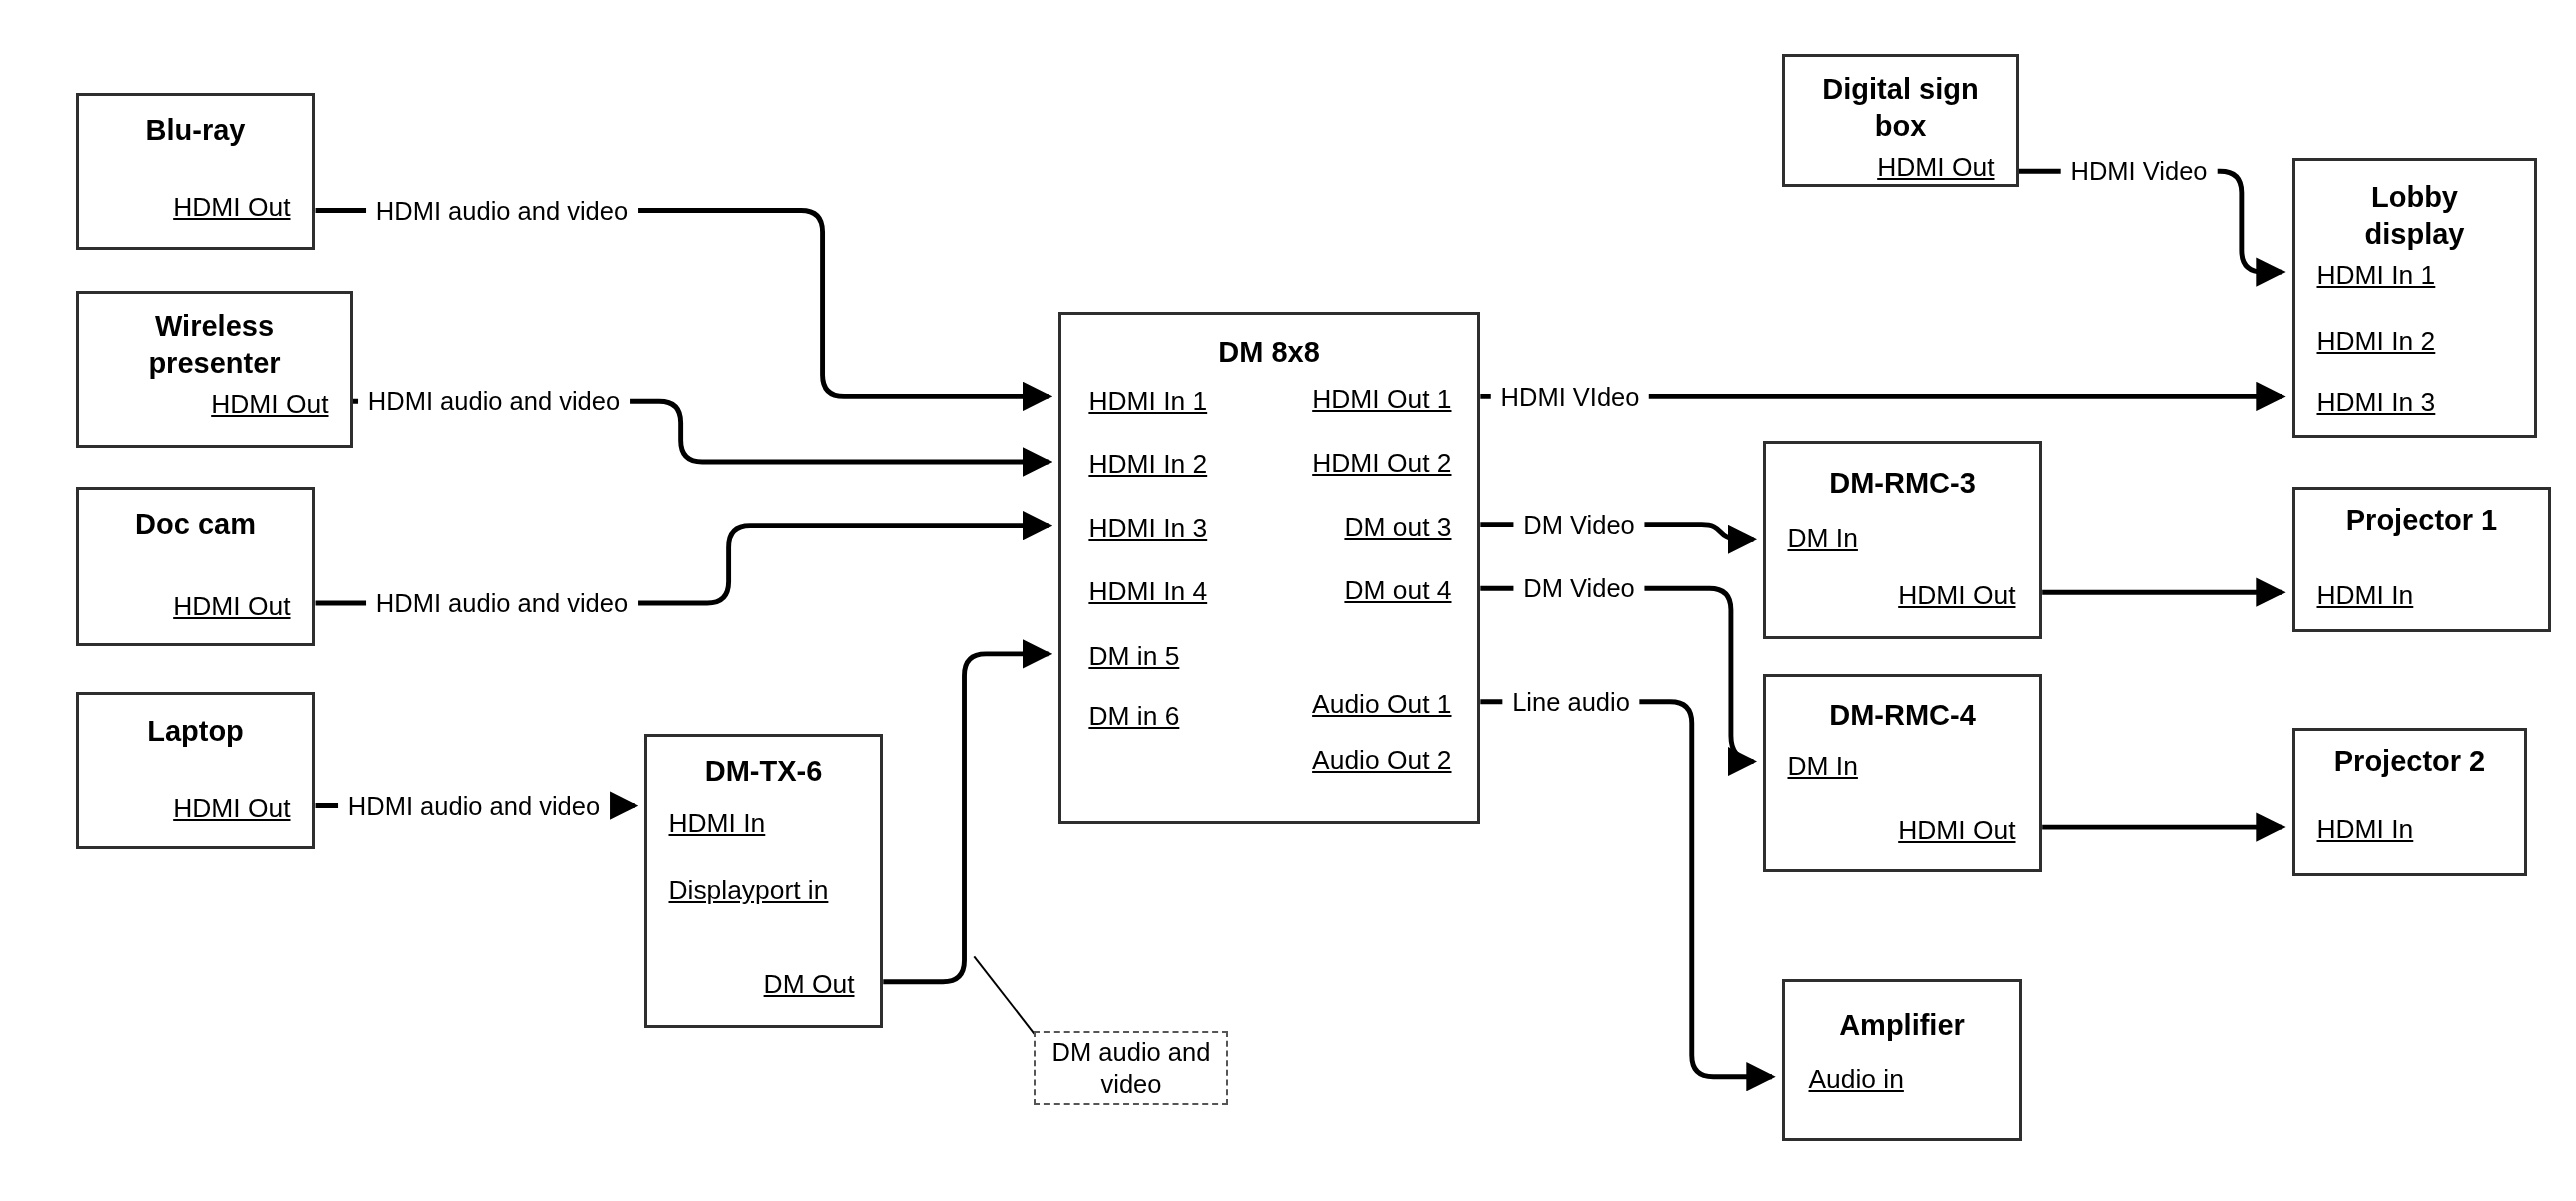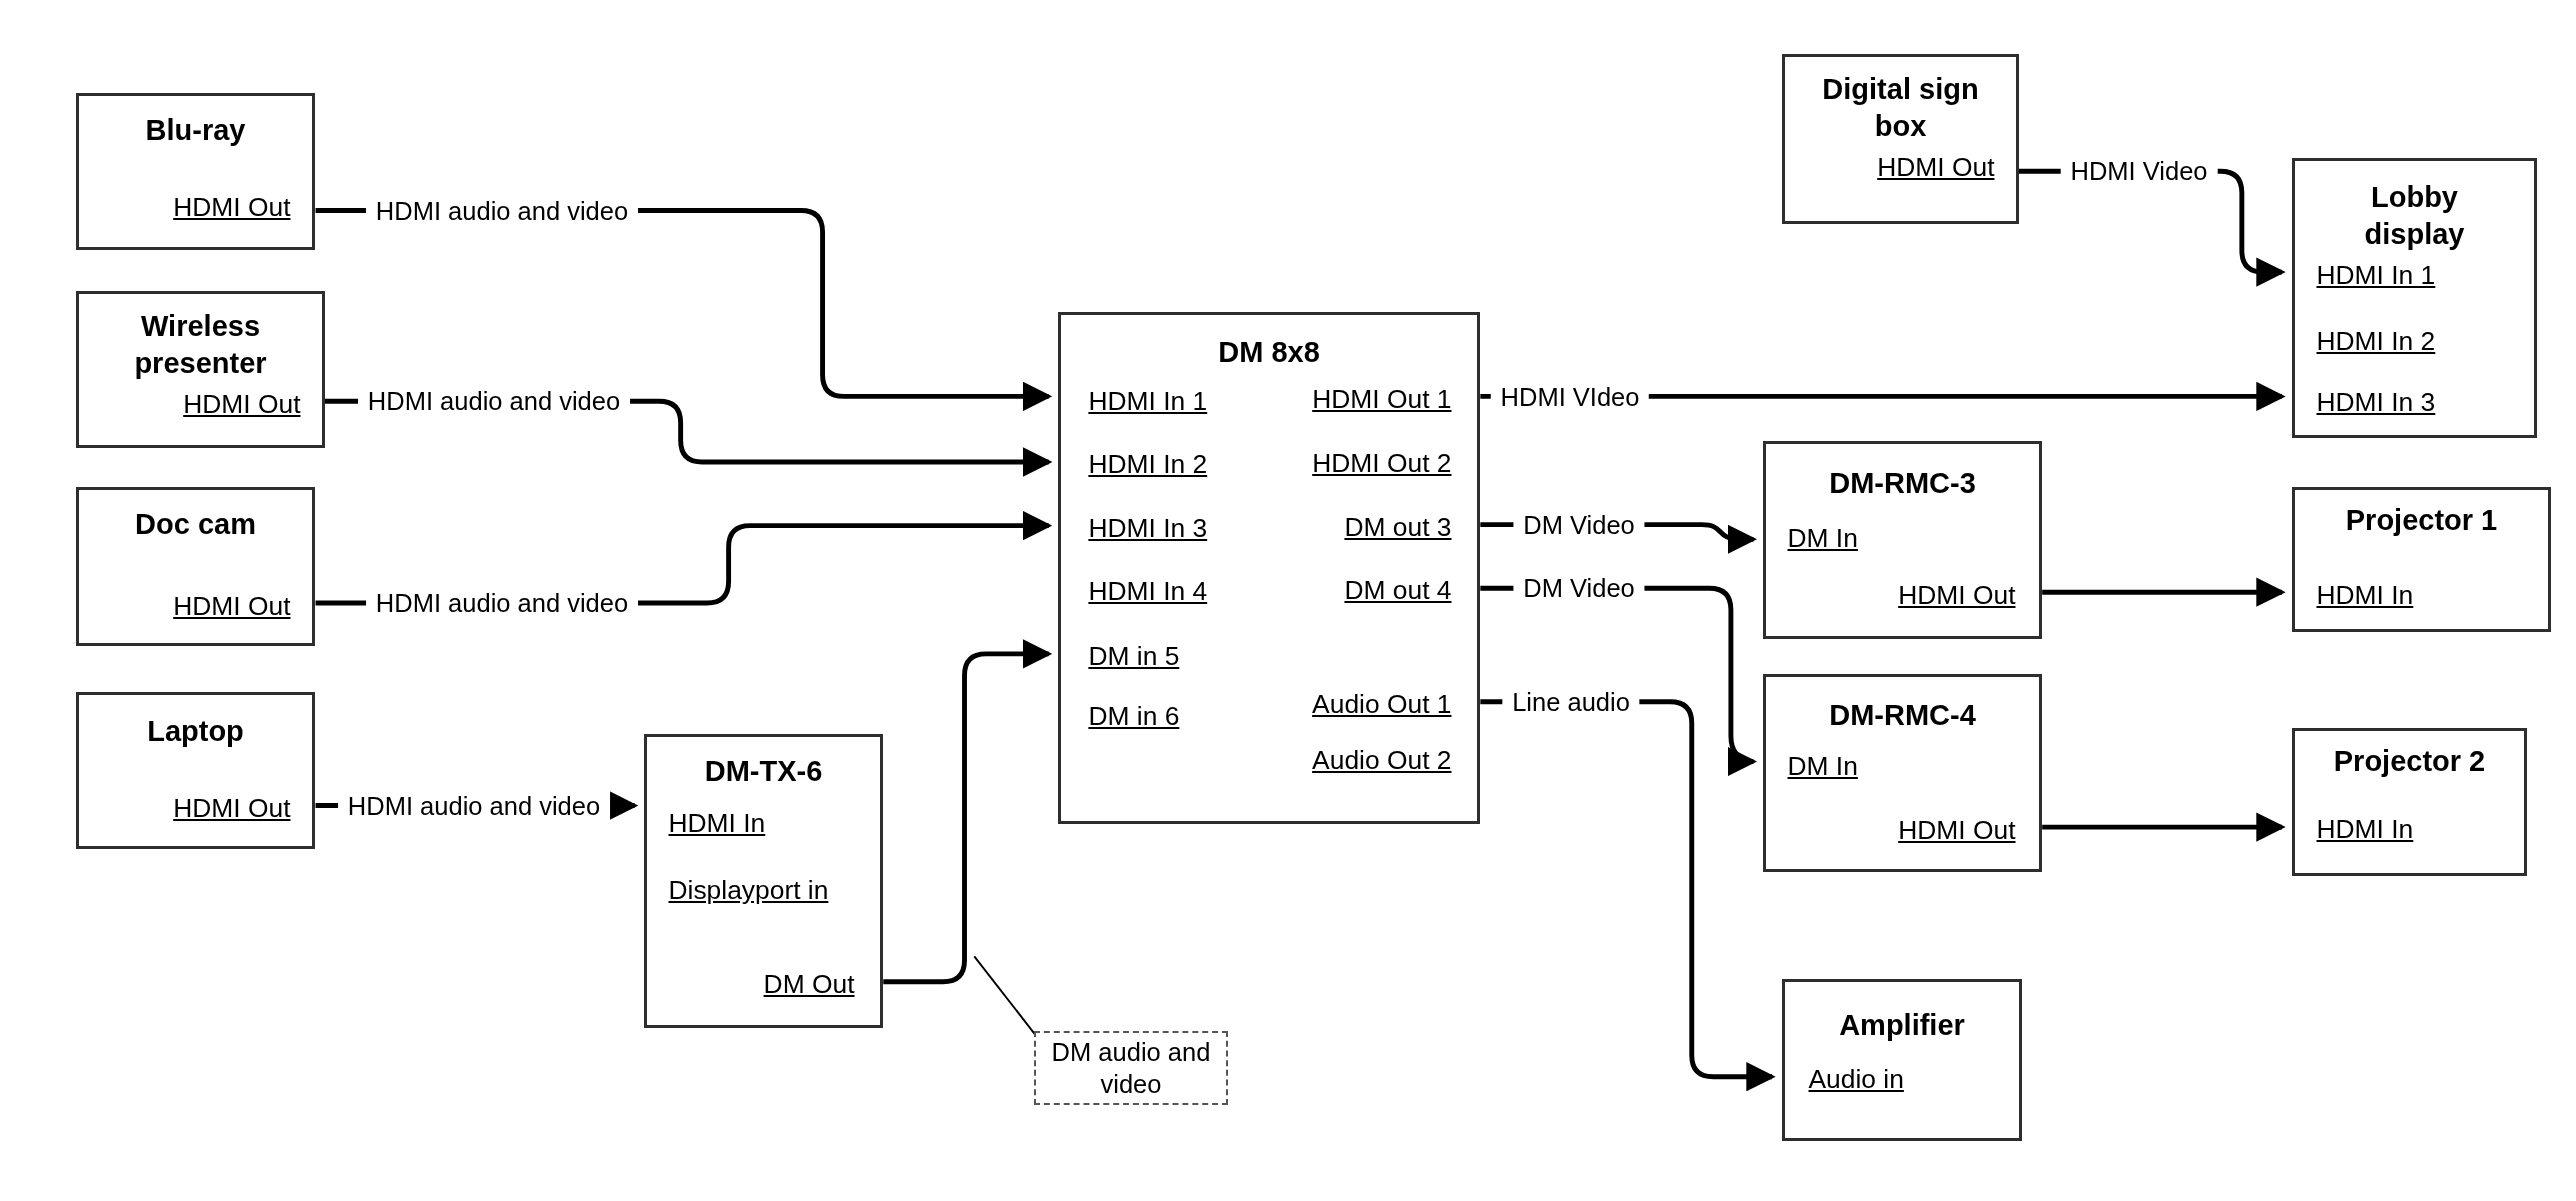--- a/index.html
+++ b/index.html
@@ -89,21 +89,21 @@
     <path class="wire" d="M 1512 717 H 1706 Q 1728 717 1728 739 V 1078 Q 1728 1100 1750 1100 H 1810" marker-end="url(#arrowhead)"></path>
     <path class="wire" d="M 2086 605 H 2331" marker-end="url(#arrowhead)"></path>
     <path class="wire" d="M 2086 845 H 2331" marker-end="url(#arrowhead)"></path>
   </svg>
 
   <div class="node" style="left:76px;top:93px;width:239px;height:157px">
     <div class="title" style="top:15.7px">Blu-ray</div>
     <span class="port" style="top:95px;right:21.5px">HDMI Out</span>
   </div>
 
-  <div class="node" style="left:76px;top:291px;width:249px;height:157px">
+  <div class="node" style="left:76px;top:291px;width:277px;height:157px">
     <div class="title w160" style="top:13.7px">Wireless presenter</div>
     <span class="port" style="top:94px;right:21.5px">HDMI Out</span>
   </div>
 
   <div class="node" style="left:76px;top:487px;width:239px;height:159px">
     <div class="title" style="top:15.7px">Doc cam</div>
     <span class="port" style="top:100px;right:21.5px">HDMI Out</span>
   </div>
 
   <div class="node" style="left:76px;top:692px;width:239px;height:157px">
@@ -127,21 +127,21 @@
     <span class="port" style="top:325px;left:27.4px">DM in 5</span>
     <span class="port" style="top:385px;left:27.4px">DM in 6</span>
     <span class="port" style="top:68px;right:25.5px">HDMI Out 1</span>
     <span class="port" style="top:132px;right:25.5px">HDMI Out 2</span>
     <span class="port" style="top:196px;right:25.5px">DM out 3</span>
     <span class="port" style="top:259px;right:25.5px">DM out 4</span>
     <span class="port" style="top:373px;right:25.5px">Audio Out 1</span>
     <span class="port" style="top:429px;right:25.5px">Audio Out 2</span>
   </div>
 
-  <div class="node" style="left:1782px;top:54px;width:237px;height:170px">
+  <div class="node" style="left:1782px;top:54px;width:237px;height:133px">
     <div class="title w180" style="top:13.7px">Digital sign box</div>
     <span class="port" style="top:94px;right:21.5px">HDMI Out</span>
   </div>
 
   <div class="node" style="left:2292px;top:158px;width:245px;height:280px">
     <div class="title w140" style="top:17.6px">Lobby display</div>
     <span class="port" style="top:98px;left:21.5px">HDMI In 1</span>
     <span class="port" style="top:164px;left:21.5px">HDMI In 2</span>
     <span class="port" style="top:225px;left:21.5px">HDMI In 3</span>
   </div>

